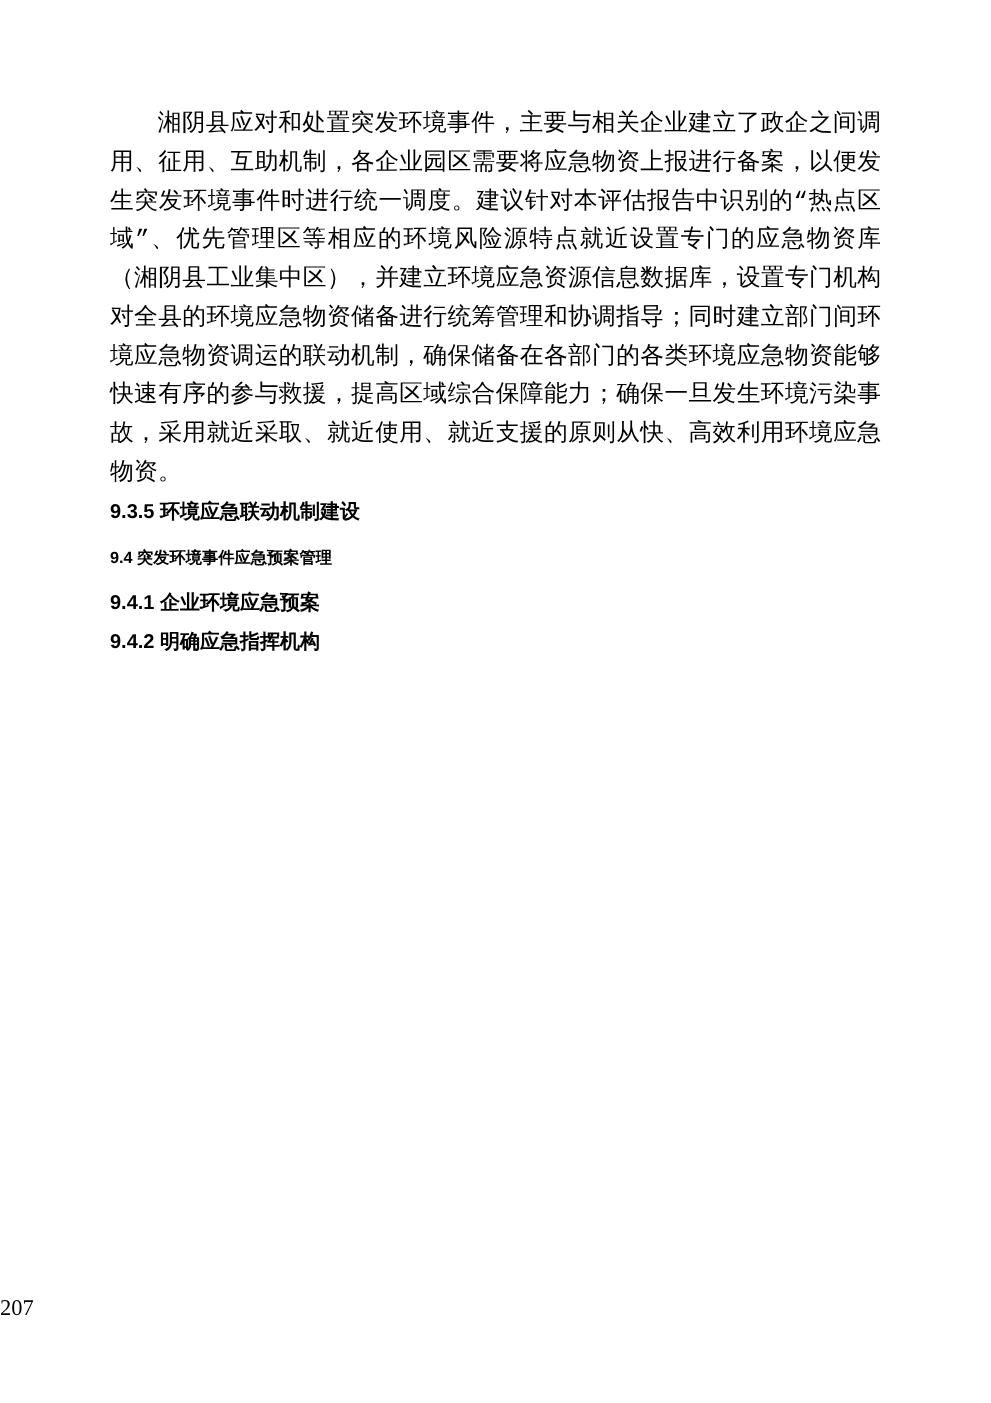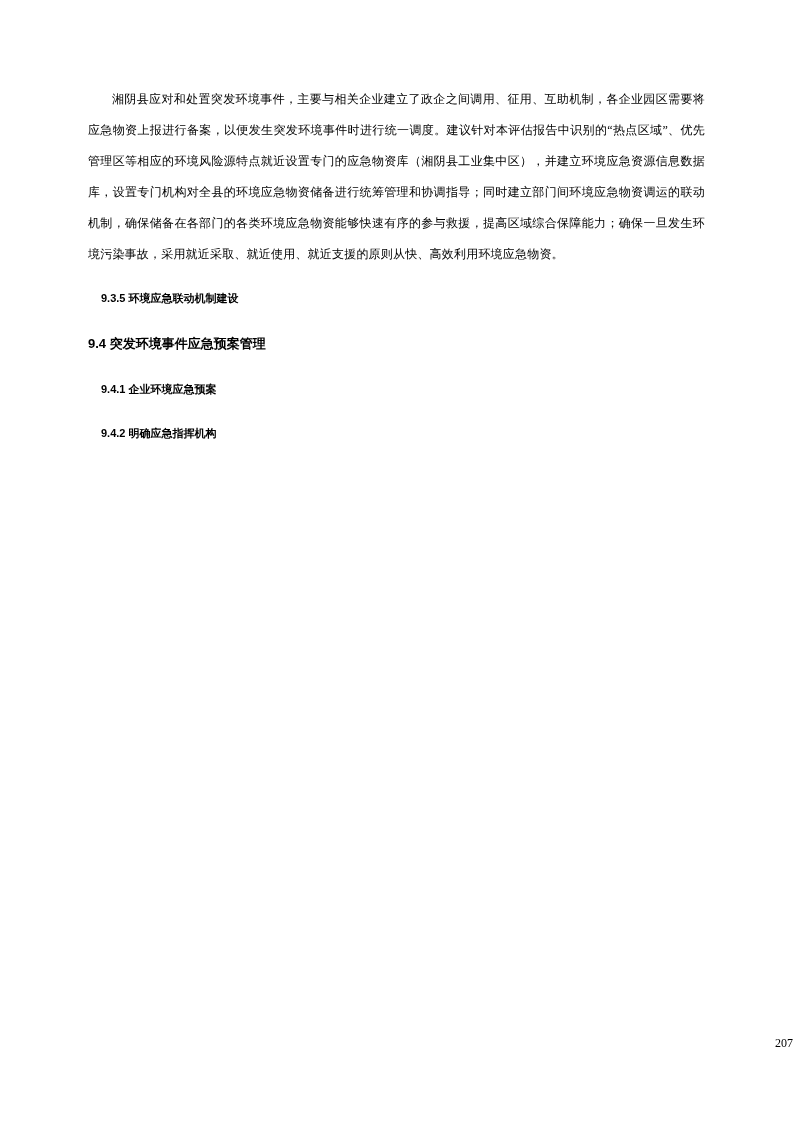--- a/index.html
+++ b/index.html
@@ -18,48 +18,49 @@
   .page {
     position: absolute;
     top: 0;
     left: 0;
     width: 793px;
     height: 1122px;
     box-sizing: border-box;
     padding: 84px 88px 0 88px;
   }
   .para {
-    font-size: 12px;
+    font-size: 19px;
     line-height: 31px;
     text-align: justify;
     text-indent: 2em;
     margin: 0;
     letter-spacing: 0.2px;
+    font-family: Liberation Mono, monospace;
   }
   .heading-l3 {
-    font-size: 11px;
+    font-size: 16px;
     line-height: 31px;
     font-weight: bold;
-    margin: 13px;
+    margin: 0;
     font-family: "Liberation Sans", "DejaVu Sans", sans-serif;
   }
   .heading-l2 {
     font-size: 13px;
     line-height: 34px;
     font-weight: bold;
     margin: 4px 0 4px 0;
     font-family: "Liberation Sans", "DejaVu Sans", sans-serif;
   }
   .page-number {
     position: absolute;
     left: 0;
     right: 0;
     top: 1036px;
-    text-align: right;
-    font-size: 12px;
+    text-align: left;
+    font-size: 18px;
     color: #000000;
   }
 </style>
 </head>
 <body>
 
 <div class="page">
 
   <p class="para">湘阴县应对和处置突发环境事件，主要与相关企业建立了政企之间调用、征用、互助机制，各企业园区需要将应急物资上报进行备案，以便发生突发环境事件时进行统一调度。建议针对本评估报告中识别的“热点区域”、优先管理区等相应的环境风险源特点就近设置专门的应急物资库（湘阴县工业集中区），并建立环境应急资源信息数据库，设置专门机构对全县的环境应急物资储备进行统筹管理和协调指导；同时建立部门间环境应急物资调运的联动机制，确保储备在各部门的各类环境应急物资能够快速有序的参与救援，提高区域综合保障能力；确保一旦发生环境污染事故，采用就近采取、就近使用、就近支援的原则从快、高效利用环境应急物资。</p>
 

